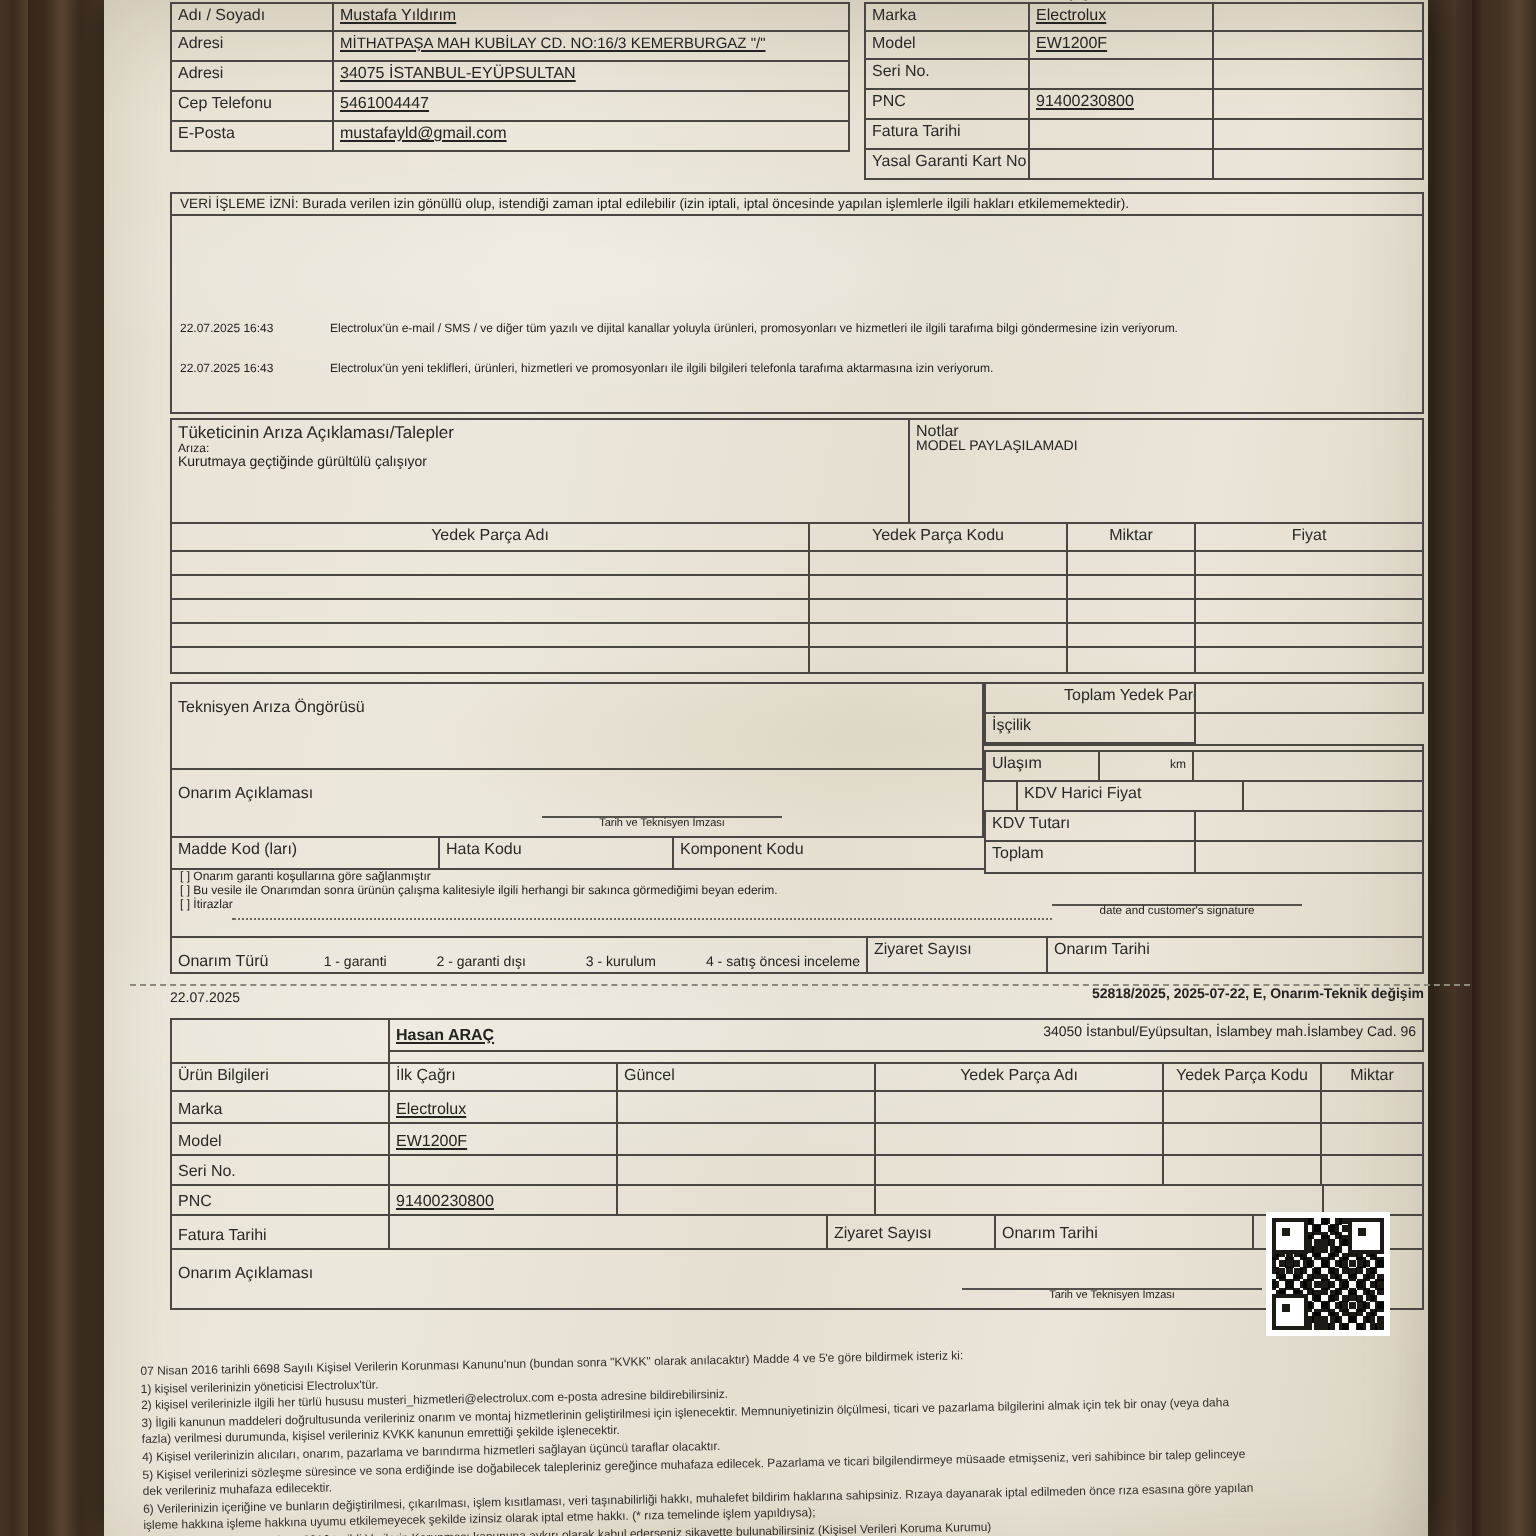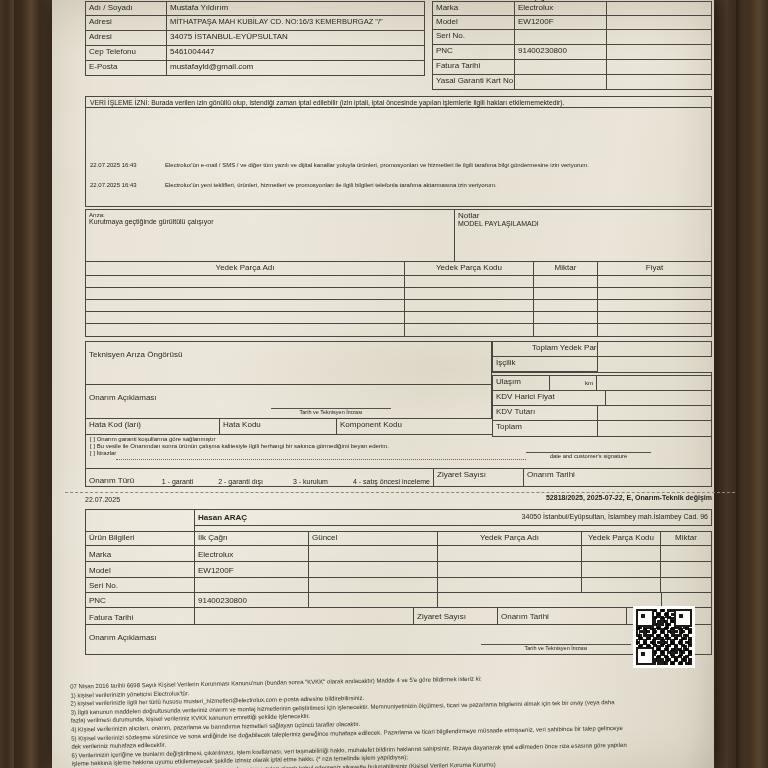--- a/index.html
+++ b/index.html
@@ -22,21 +22,21 @@
     background:
       radial-gradient(ellipse 300px 60px at 40% 18%,rgba(255,255,255,.25),rgba(255,255,255,0)),
       radial-gradient(ellipse 260px 50px at 60% 48%,rgba(190,178,150,.18),rgba(190,178,150,0)),
       radial-gradient(ellipse 320px 70px at 35% 67%,rgba(255,255,255,.22),rgba(255,255,255,0)),
       linear-gradient(180deg,rgba(160,145,120,.12),rgba(160,145,120,0) 8%);
   }
   .form{position:absolute;left:33px;top:0;width:627px;color:#24221f;}
   .abs{position:absolute;box-sizing:border-box;}
   .cell{border:1px solid #4a4742;box-sizing:border-box;padding:1px 3px;overflow:hidden;white-space:nowrap;}
   .lbl{font-size:8px;font-weight:normal;color:#2b2925;}
-  .val{font-size:8px;color:#262420;}
+  .val{font-size:8px;color:#262420;text-decoration:underline;}
   .small{font-size:6.5px;}
   .tiny{font-size:6px;}
   .b{font-weight:bold;}
   .ctr{text-align:center;}
   .sigline{border-top:1px solid #55524c;}
   .boxside{border-left:1px solid #4a4742;border-right:1px solid #4a4742;box-sizing:border-box;}
   .dotted{border-bottom:1px dotted #6b675f;}
   .dashed{border-top:1.5px dashed #8d887c;}
   .qr{
     position:absolute;width:62px;height:62px;background:#fff;padding:3px;box-sizing:border-box;
@@ -125,20 +125,21 @@
       <div class="tiny" style="flex:1;padding-left:13px;">Electrolux'ün e-mail / SMS / ve diğer tüm yazılı ve dijital kanallar yoluyla ürünleri, promosyonları ve hizmetleri ile ilgili tarafıma bilgi göndermesine izin veriyorum.</div>
     </div>
     <div class="abs" style="left:4px;top:85px;width:615px;display:flex;">
       <div class="tiny" style="width:62px;flex:none;">22.07.2025 16:43</div>
       <div class="tiny" style="flex:1;padding-left:13px;white-space:normal;width:430px;max-width:460px;">Electrolux'ün yeni teklifleri, ürünleri, hizmetleri ve promosyonları ile ilgili bilgileri telefonla tarafıma aktarmasına izin veriyorum.</div>
     </div>
   </div>
 
   <div class="abs" style="left:0;top:209px;width:627px;height:53px;display:flex;">
     <div class="cell" style="width:370px;height:53px;">
+      <div class="lbl" style="font-size:8.5px;">Tüketicinin Arıza Açıklaması/Talepler</div>
       <div class="tiny" style="margin-top:1px;">Arıza:</div>
       <div class="small" style="font-size:7px;">Kurutmaya geçtiğinde gürültülü çalışıyor</div>
     </div>
     <div class="cell" style="flex:1;height:53px;margin-left:-1px;">
       <div class="lbl">Notlar</div>
       <div class="small" style="font-size:7px;">MODEL PAYLAŞILAMADI</div>
     </div>
   </div>
 
   <div class="abs" style="left:0;top:261px;width:627px;">
@@ -199,35 +200,35 @@
     <div style="display:flex;margin-top:-1px;flex-direction:column;">
           <div class="cell lbl" style="width:106px;height:16px;">İşçilik</div>
           <div class="cell" style="flex:1;height:16px;margin-left:-1px;"></div>
         </div>
     <div style="display:flex;margin-top:-1px;">
       <div class="cell lbl" style="width:58px;height:16px;">Ulaşım</div>
       <div class="cell tiny" style="width:48px;height:16px;margin-left:-1px;text-align:right;padding-top:4px;">km</div>
       <div class="cell" style="flex:1;height:16px;margin-left:-1px;"></div>
     </div>
     <div style="display:flex;margin-top:-1px;">
-          <div class="cell lbl" style="width:114px;height:16px;">KDV Harici Fiyat</div>
+          <div class="cell lbl" style="width:114px;height:16px;margin-left:16px;">KDV Harici Fiyat</div>
           <div class="cell" style="flex:1;height:16px;margin-left:-1px;"></div>
         </div>
     <div style="display:flex;margin-top:-1px;">
           <div class="cell lbl" style="width:106px;height:16px;">KDV Tutarı</div>
           <div class="cell" style="flex:1;height:16px;margin-left:-1px;"></div>
         </div>
     <div style="display:flex;margin-top:-1px;">
           <div class="cell lbl" style="width:106px;height:17px;">Toplam</div>
           <div class="cell" style="flex:1;height:17px;margin-left:-1px;"></div>
         </div>
   </div>
 
   <div class="abs" style="left:0;top:418px;width:408px;display:flex;">
-    <div class="cell lbl" style="width:135px;height:17px;">Hata Kod (ları)</div>
+    <div class="cell lbl" style="width:135px;height:17px;">Madde Kod (ları)</div>
     <div class="cell lbl" style="width:118px;height:17px;margin-left:-1px;">Hata Kodu</div>
     <div class="cell lbl" style="flex:1;height:17px;margin-left:-1px;">Komponent Kodu</div>
   </div>
 
   <div class="abs boxside" style="left:0;top:434px;width:627px;height:34px;padding:2px 4px;">
     <div class="tiny">[  ]  Onarım garanti koşullarına göre sağlanmıştır</div>
     <div class="tiny" style="margin-top:1px;">[  ]  Bu vesile ile Onarımdan sonra ürünün çalışma kalitesiyle ilgili herhangi bir sakınca görmediğimi beyan ederim.</div>
     <div class="tiny" style="margin-top:1px;">[  ]  İtirazlar</div>
     <div class="abs dotted" style="left:30px;top:25px;width:410px;"></div>
     <div class="abs" style="left:440px;top:18px;width:125px;">

